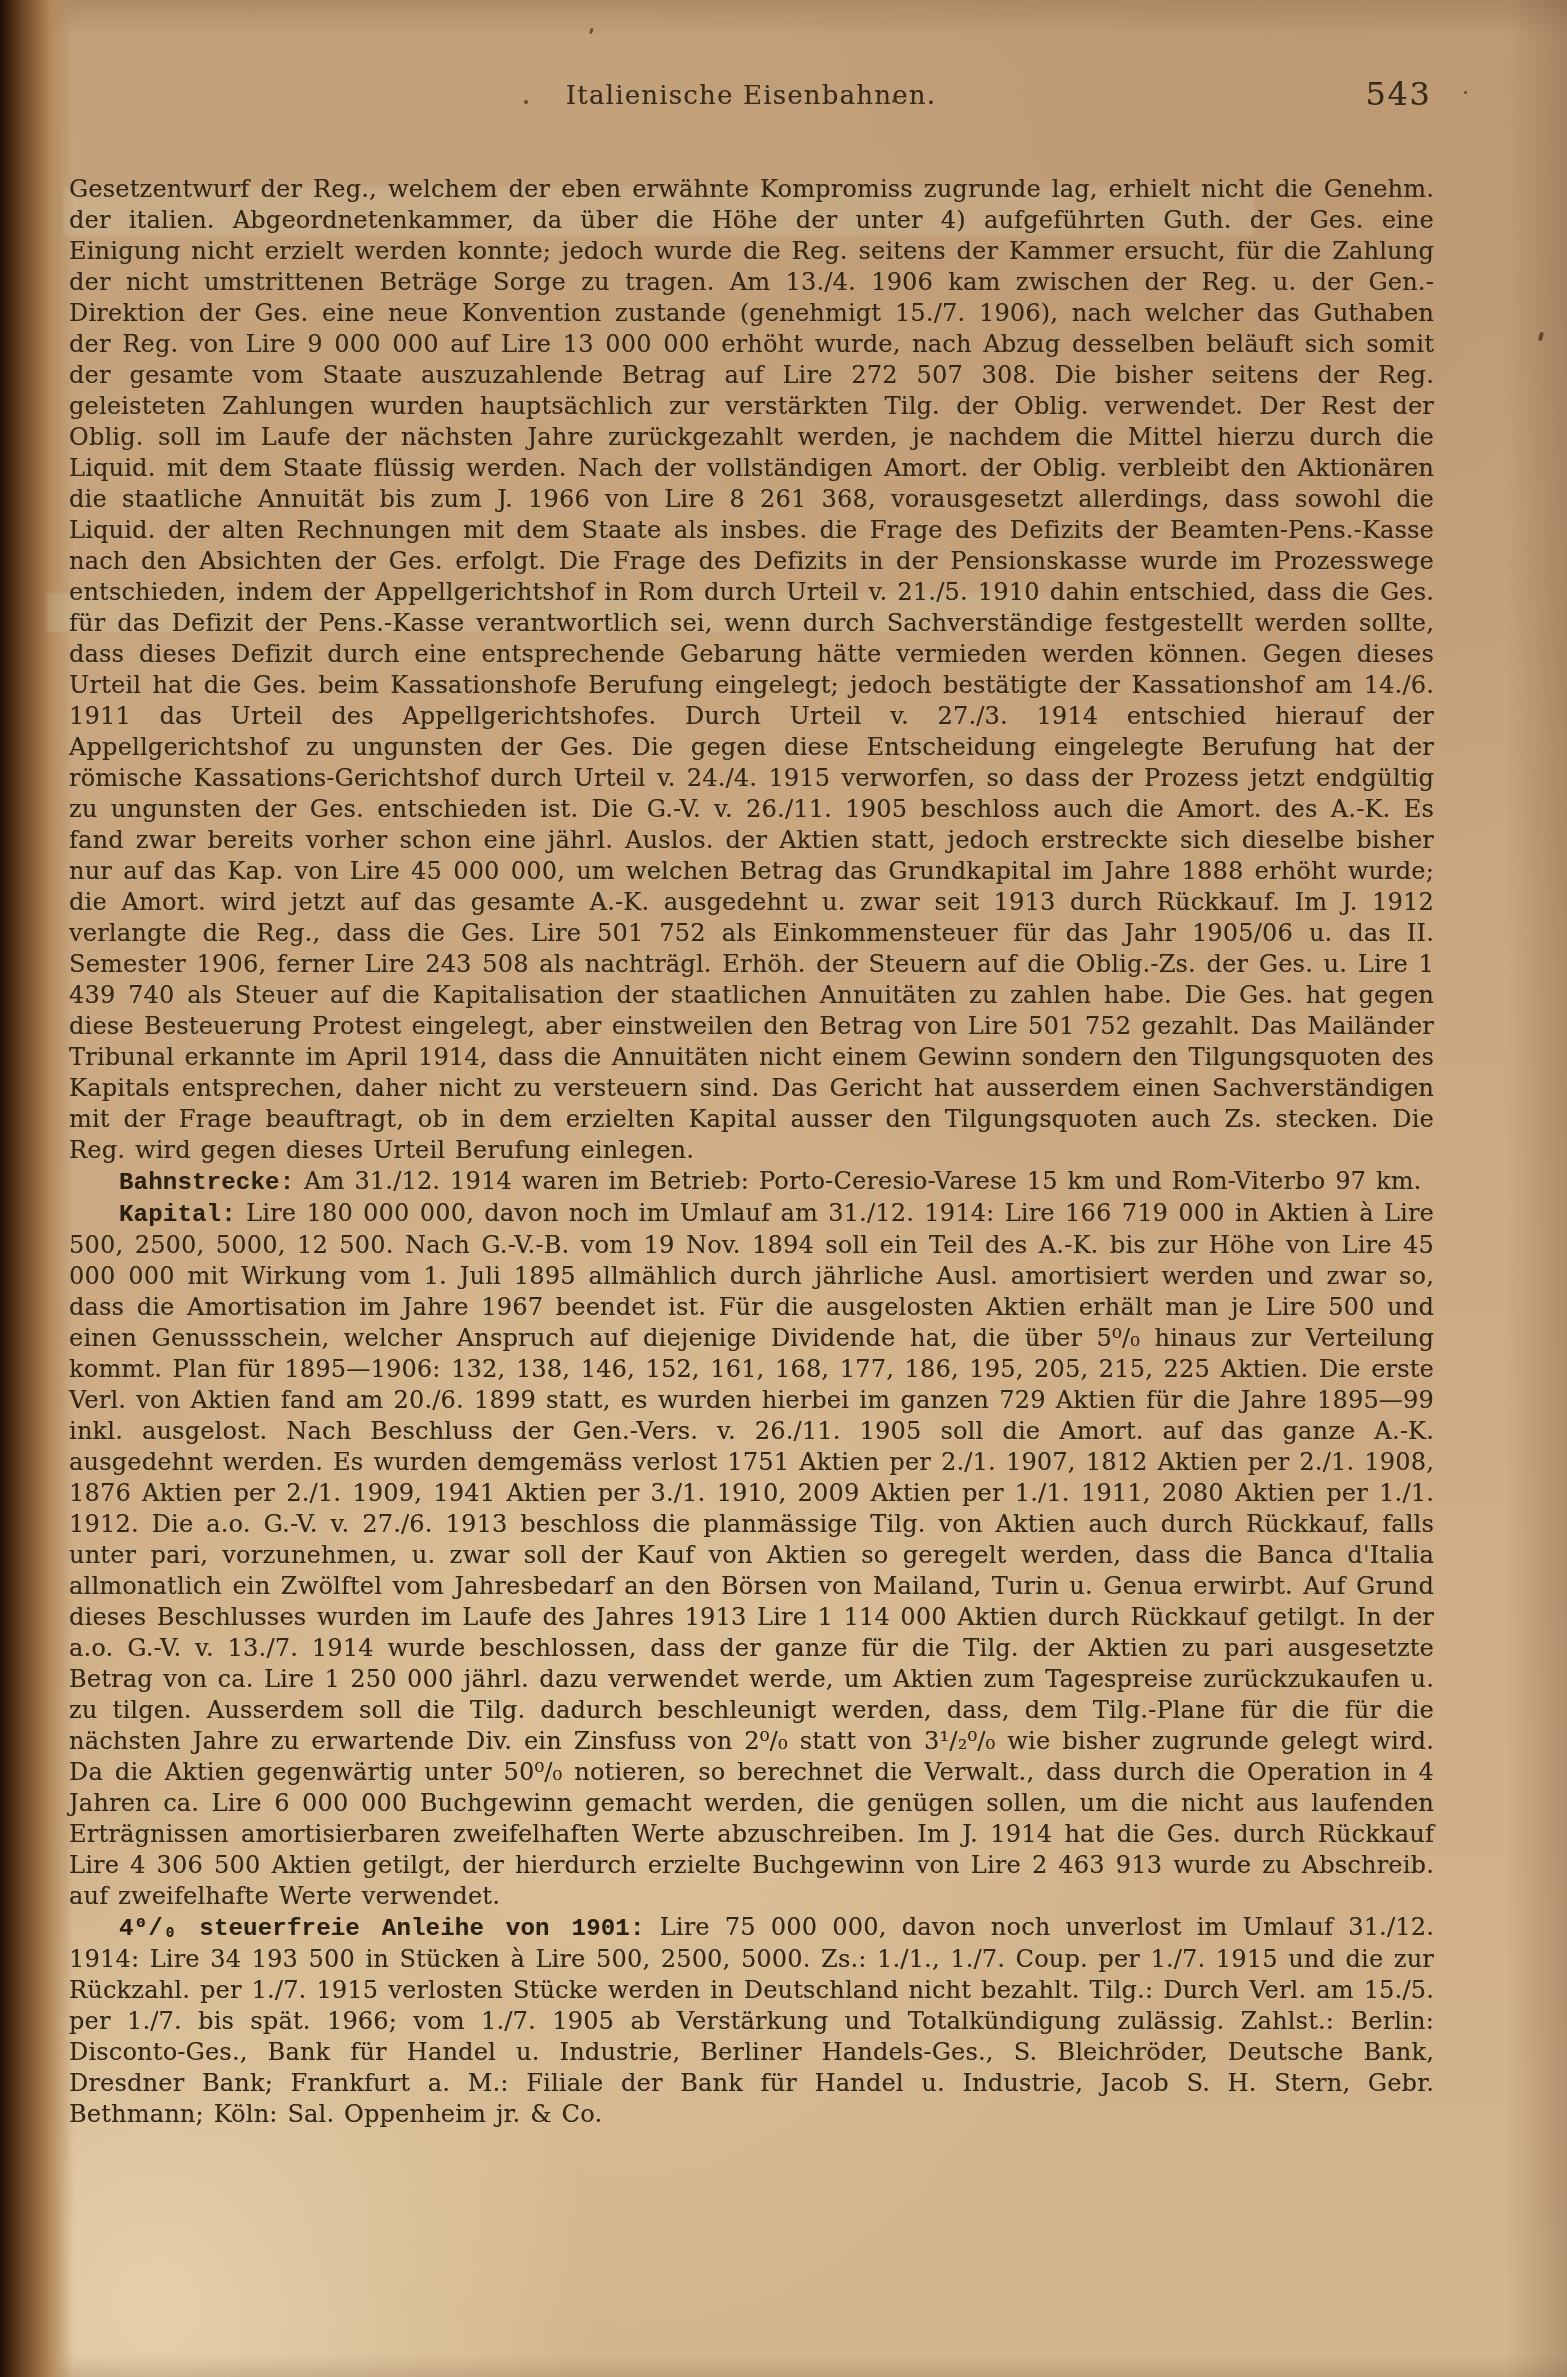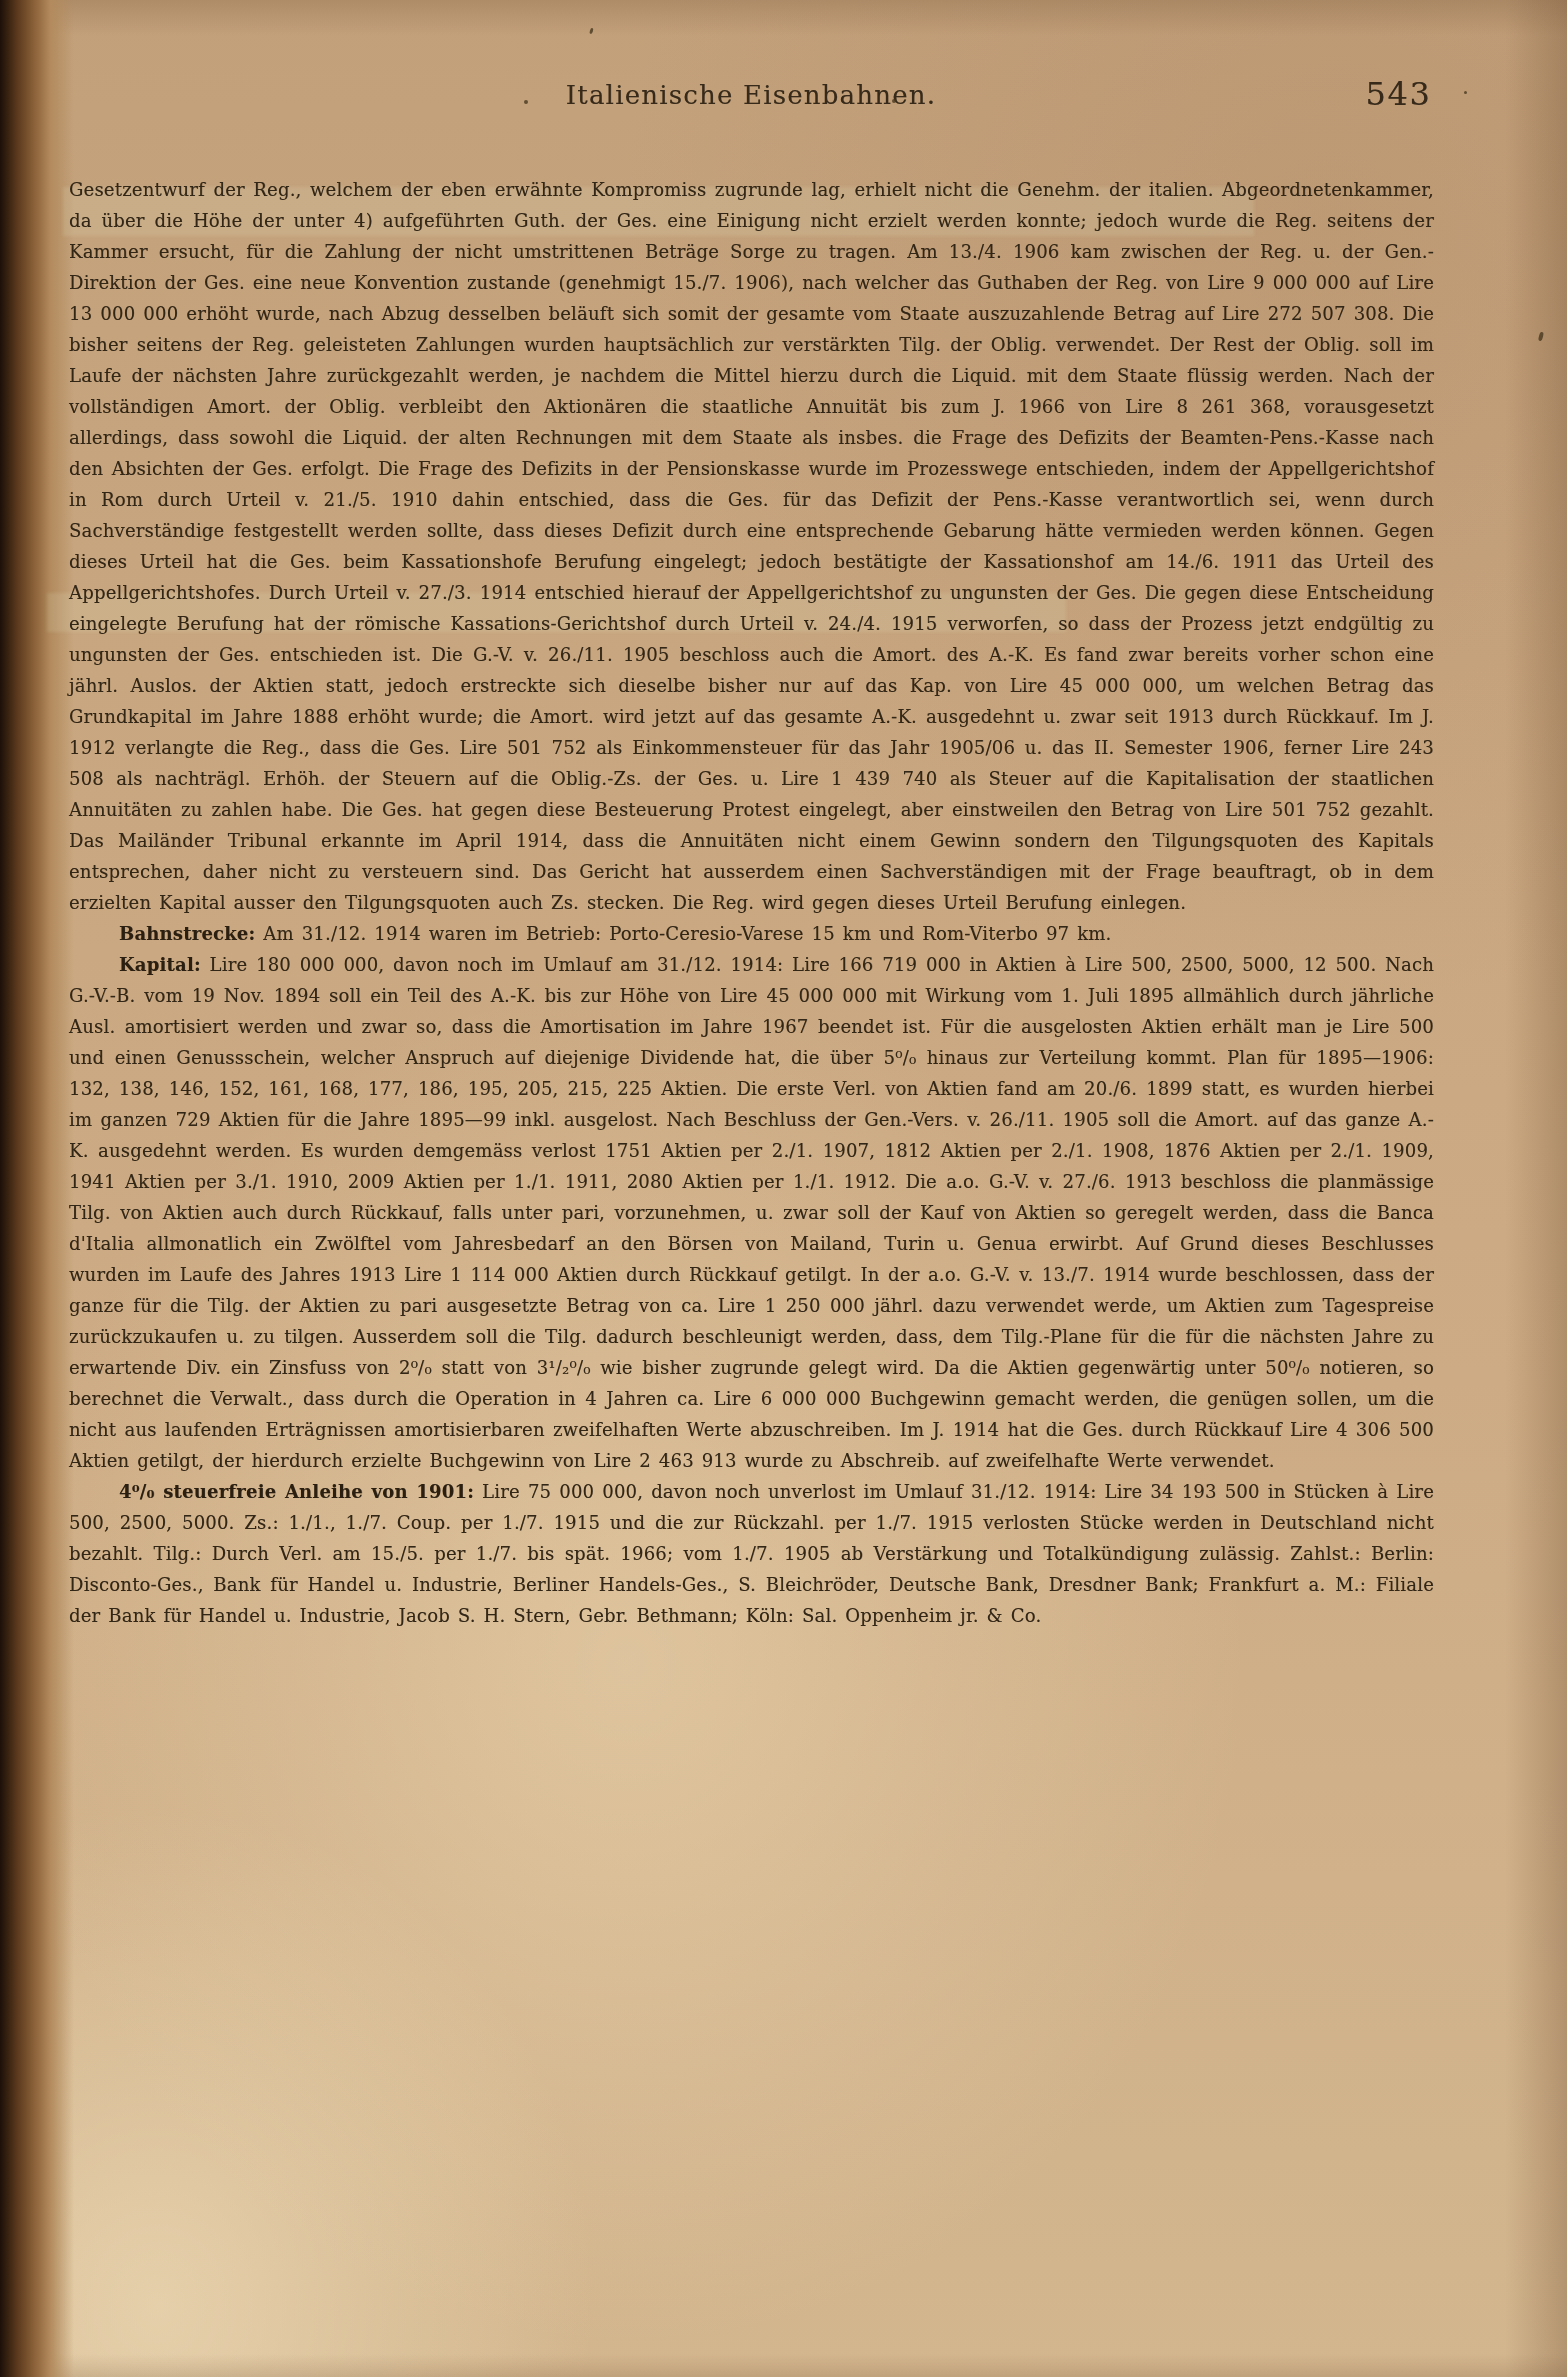--- a/index.html
+++ b/index.html
@@ -43,29 +43,29 @@
     text-shadow: 0.3px 0.3px 0.6px rgba(55,42,26,0.35);
   }
   .page-number {
     position: absolute; right: 1.6px; top: -4.7px;
     font-size: 32px; letter-spacing: 1.6px;
     text-shadow: 0.3px 0.3px 0.6px rgba(55,42,26,0.35);
     text-align: center;
   }
   .body-text {
     position: absolute; left: 69px; top: 174px; width: 1365px;
-    font-size: 18px; line-height: 31px;
+    font-size: 24px; line-height: 31px;
     text-align: justify;
     word-spacing: 2px; letter-spacing: 0.2px;
     color: #322616;
     text-shadow: 0.3px 0.3px 0.5px rgba(50,38,22,0.38);
   }
   .body-text p { margin: 0; }
   .body-text p.indent { text-indent: 50px; }
-  .body-text strong { font-weight: bold; color: #2a1f11; }
+  .body-text strong { font-weight: bold; color: #2a1f11; font-family: Liberation Mono, monospace; }
   .speck { position: absolute; background: #49381f; border-radius: 50%; opacity: 0.8; }
   .smudge {
     position: absolute; pointer-events: none;
     background: rgba(226,229,196,0.16); filter: blur(1.6px);
   }
 </style>
 </head>
 <body>
 
 <div class="scan">

